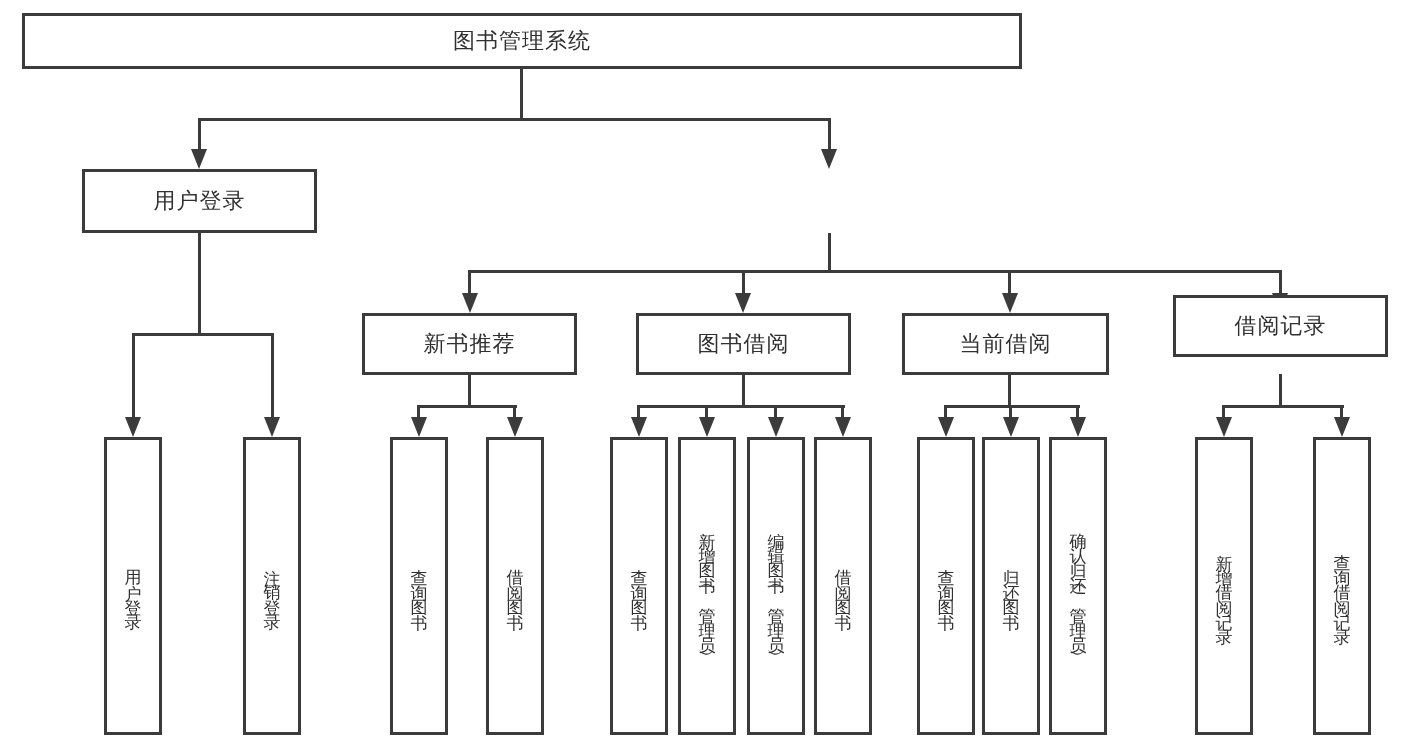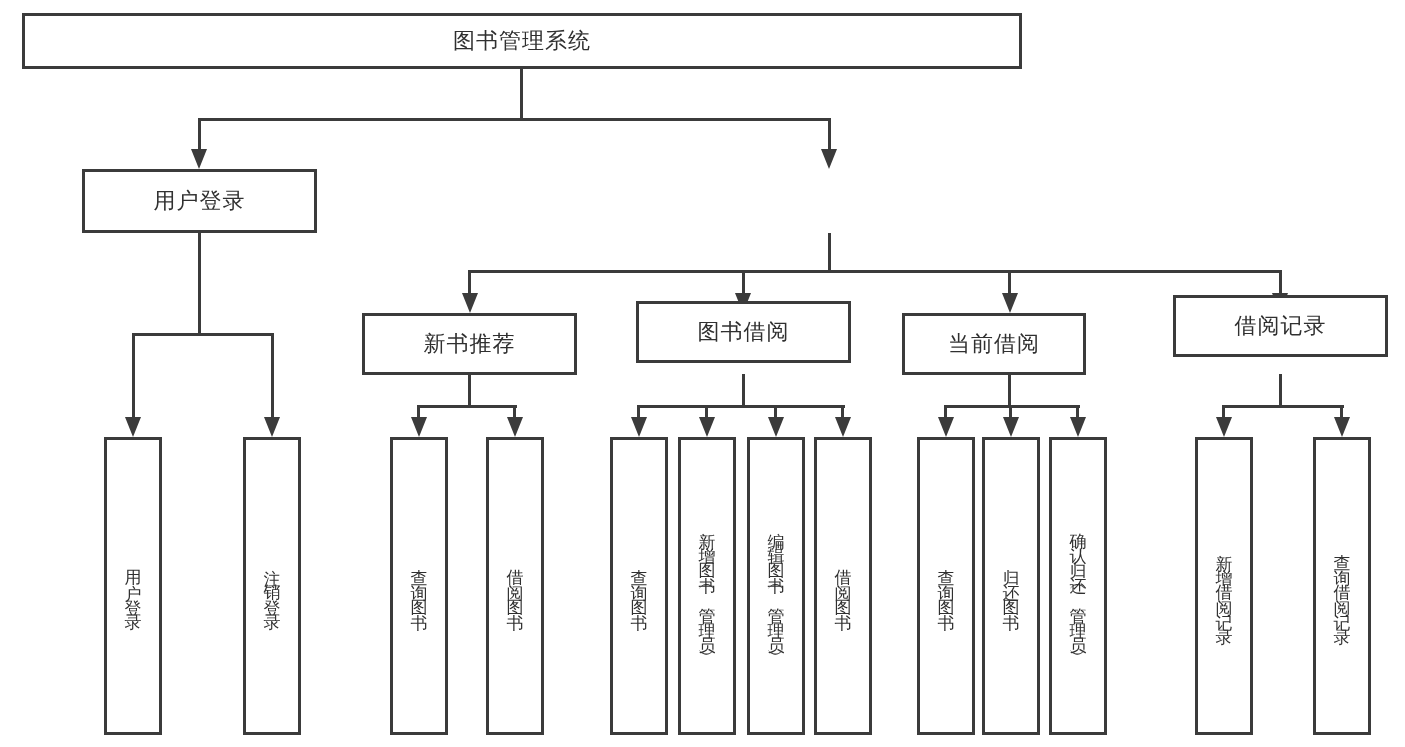--- a/index.html
+++ b/index.html
@@ -76,22 +76,22 @@
   <div class="line" style="left:468px; top:270px; width:3px; height:24px"></div>
   <div class="line" style="left:742px; top:270px; width:3px; height:24px"></div>
   <div class="line" style="left:1008px; top:270px; width:3px; height:24px"></div>
   <div class="line" style="left:1279px; top:270px; width:3px; height:24px"></div>
   <div class="arrow" style="left:462px; top:293px"></div>
   <div class="arrow" style="left:735px; top:293px"></div>
   <div class="arrow" style="left:1002px; top:293px"></div>
   <div class="arrow" style="left:1272px; top:293px"></div>
 
   <div class="node hbox" style="left:362px; top:313px; width:215px; height:62px">新书推荐</div>
-  <div class="node hbox" style="left:636px; top:301px; width:215px; height:62px">图书借阅</div>
-  <div class="node hbox" style="left:902px; top:313px; width:184px; height:62px">当前借阅</div>
+  <div class="node hbox" style="left:636px; top:313px; width:215px; height:62px">图书借阅</div>
+  <div class="node hbox" style="left:902px; top:313px; width:207px; height:62px">当前借阅</div>
   <div class="node hbox" style="left:1173px; top:295px; width:215px; height:62px">借阅记录</div>
 
   <div class="line" style="left:468px; top:374px; width:3px; height:34px"></div>
   <div class="line" style="left:417px; top:405px; width:100px; height:3px"></div>
   <div class="line" style="left:417px; top:405px; width:3px; height:14px"></div>
   <div class="line" style="left:513px; top:405px; width:3px; height:14px"></div>
   <div class="arrow" style="left:411px; top:417px"></div>
   <div class="arrow" style="left:507px; top:417px"></div>
 
   <div class="line" style="left:742px; top:374px; width:3px; height:34px"></div>

